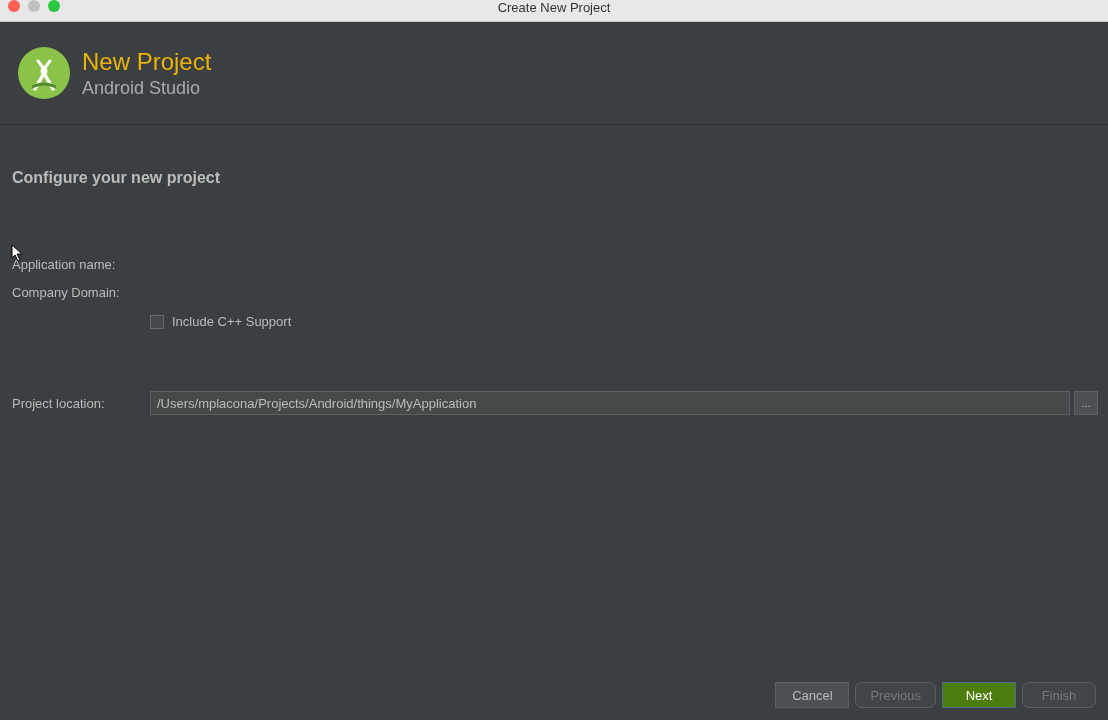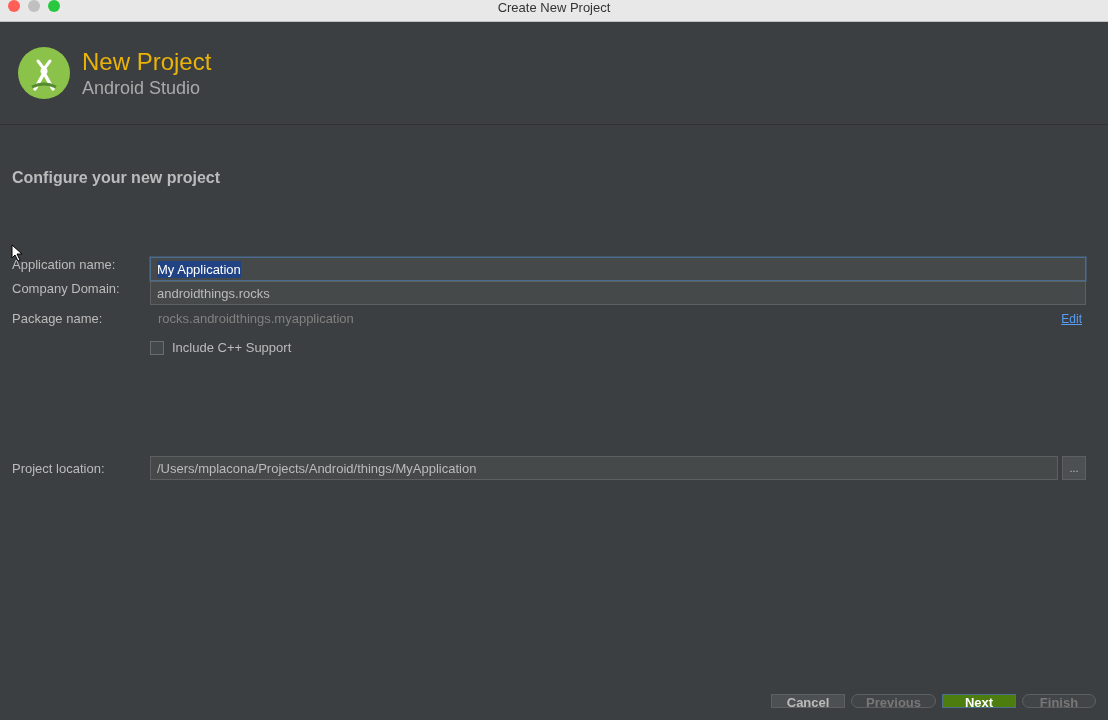--- a/index.html
+++ b/index.html
@@ -64,32 +64,32 @@
       font-size: 24px;
       font-weight: normal;
       color: #eab308;
     }
     .header-text .subtitle {
       font-size: 18px;
       color: #aaaaaa;
       margin-top: 2px;
     }
     .content {
-      padding: 44px 22px 0 12px;
+      padding: 44px 10px 0 12px;
     }
     .section-title {
       font-size: 16px;
       font-weight: bold;
       color: #bbbbbb;
       margin-bottom: 70px;
     }
     .form-row {
       display: flex;
-      align-items: flex-start;
-      margin-bottom: 0;
+      align-items: flex-end;
+      margin-bottom: 13px;
     }
     .form-label {
       width: 138px;
       font-size: 13px;
       color: #bbbbbb;
       text-align: left;
     }
     .form-input {
       flex: 1;
       height: 24px;
@@ -148,21 +148,21 @@
       border: 1px solid #6b6b6b;
       margin-right: 8px;
     }
     .checkbox-label {
       font-size: 13px;
       color: #bbbbbb;
     }
     .location-row {
       display: flex;
       align-items: center;
-      margin-top: 101px;
+      margin-top: 62px;
     }
     .browse-btn {
       width: 24px;
       height: 24px;
       background: #4c5052;
       border: 1px solid #5e6060;
       color: #bbbbbb;
       font-size: 11px;
       margin-left: 4px;
       cursor: pointer;
@@ -172,28 +172,27 @@
     }
     .footer {
       position: absolute;
       bottom: 12px;
       right: 12px;
       display: flex;
       gap: 6px;
     }
     .btn {
       min-width: 74px;
-      height: 14px;
+      height: 26px;
       background: #4c5052;
       border: 1px solid #5e6060;
       color: #bbbbbb;
       font-size: 13px;
       cursor: pointer;
       padding: 0 14px;
-      font-weight: bold;
     }
     .btn.primary {
       background: #4d7c0f;
       border: 1px solid #4c708c;
       color: #ffffff;
     }
     .btn.disabled {
       color: #777777;
       background: #424547;
       cursor: default;
@@ -234,35 +233,26 @@
       <div class="subtitle">Android Studio</div>
     </div>
   </div>
 </div>
 
 <div class="content">
   <div class="section-title">Configure your new project</div>
 
   <div class="form-row">
     <div class="form-label">Application name:</div>
-    <div class="input-focused-wrap">
-      <span class="selected-text">My Application</span>
-    </div>
   </div>
 
   <div class="form-row">
     <div class="form-label">Company Domain:</div>
-    <input class="form-input" value="androidthings.rocks" style="">
-  </div>
-
-  <div class="package-row">
-    <div class="form-label">Package name:</div>
-    <div class="package-value">rocks.androidthings.myapplication</div>
-    <a class="edit-link">Edit</a>
-  </div>
+  </div>
+
 
   <div class="checkbox-row">
     <div class="checkbox"></div>
     <div class="checkbox-label">Include C++ Support</div>
   </div>
 
   <div class="location-row">
     <div class="form-label">Project location:</div>
     <input class="form-input" value="/Users/mplacona/Projects/Android/things/MyApplication" style="">
     <div class="browse-btn">...</div>

